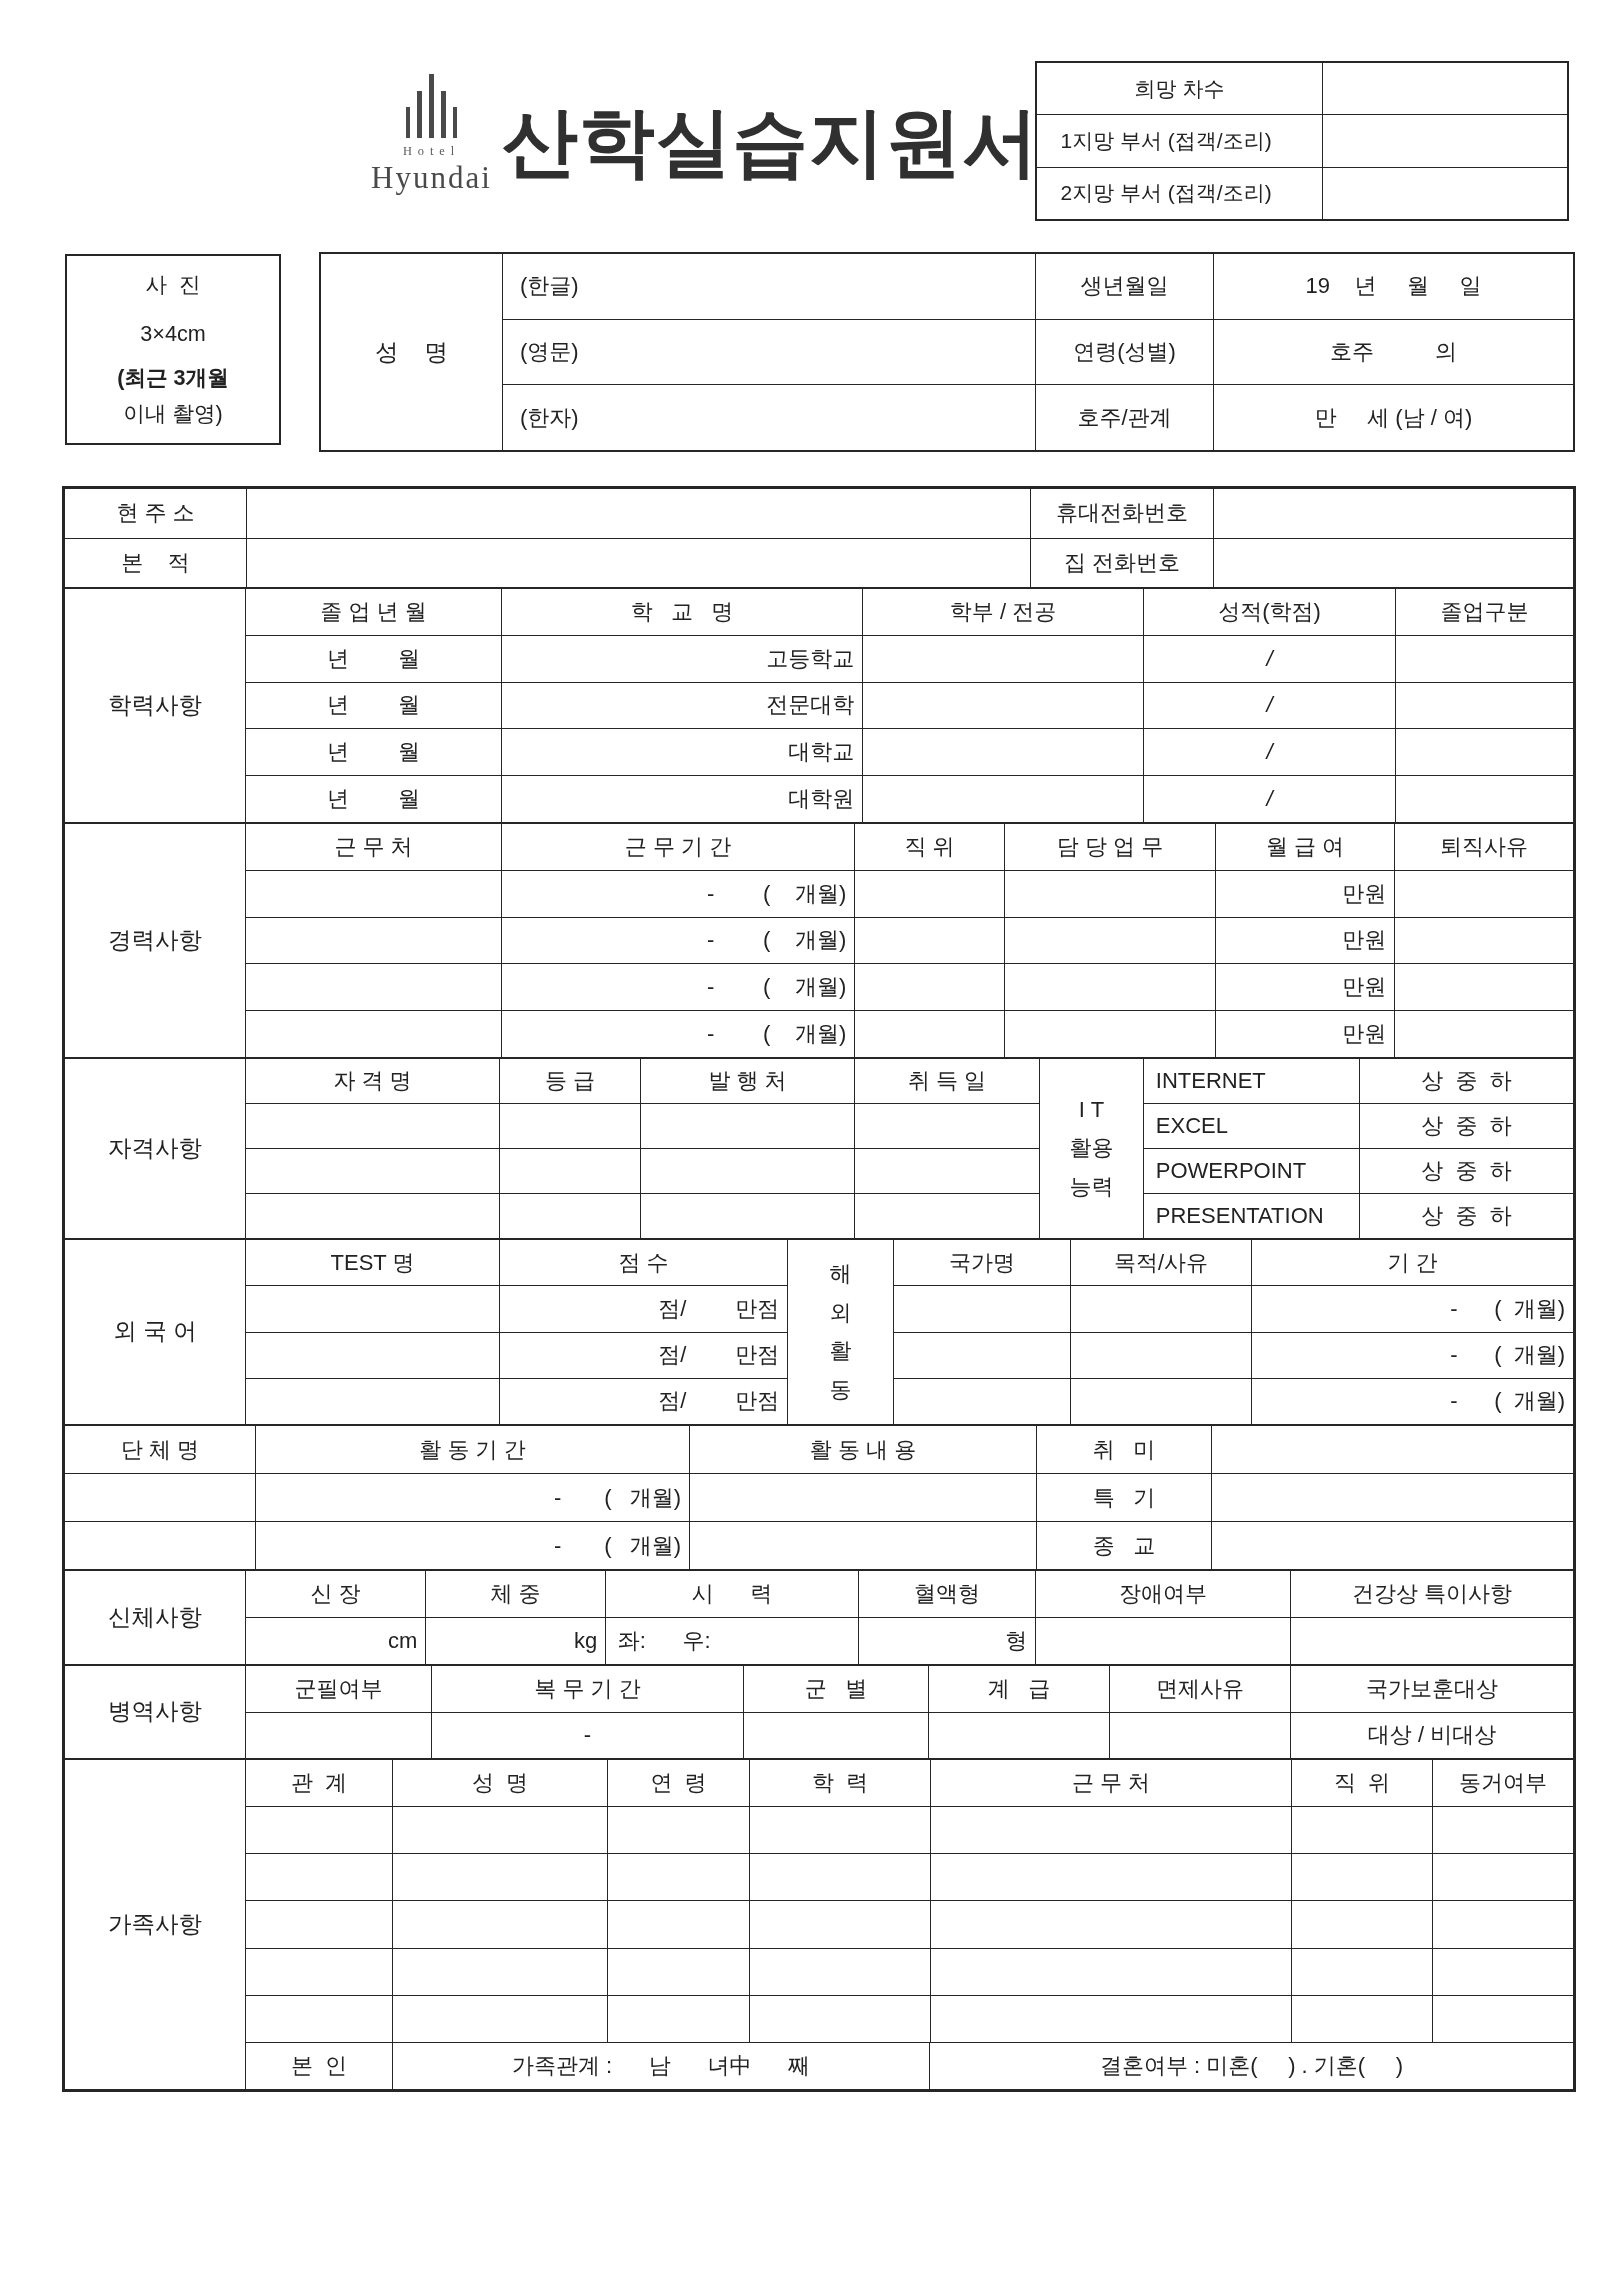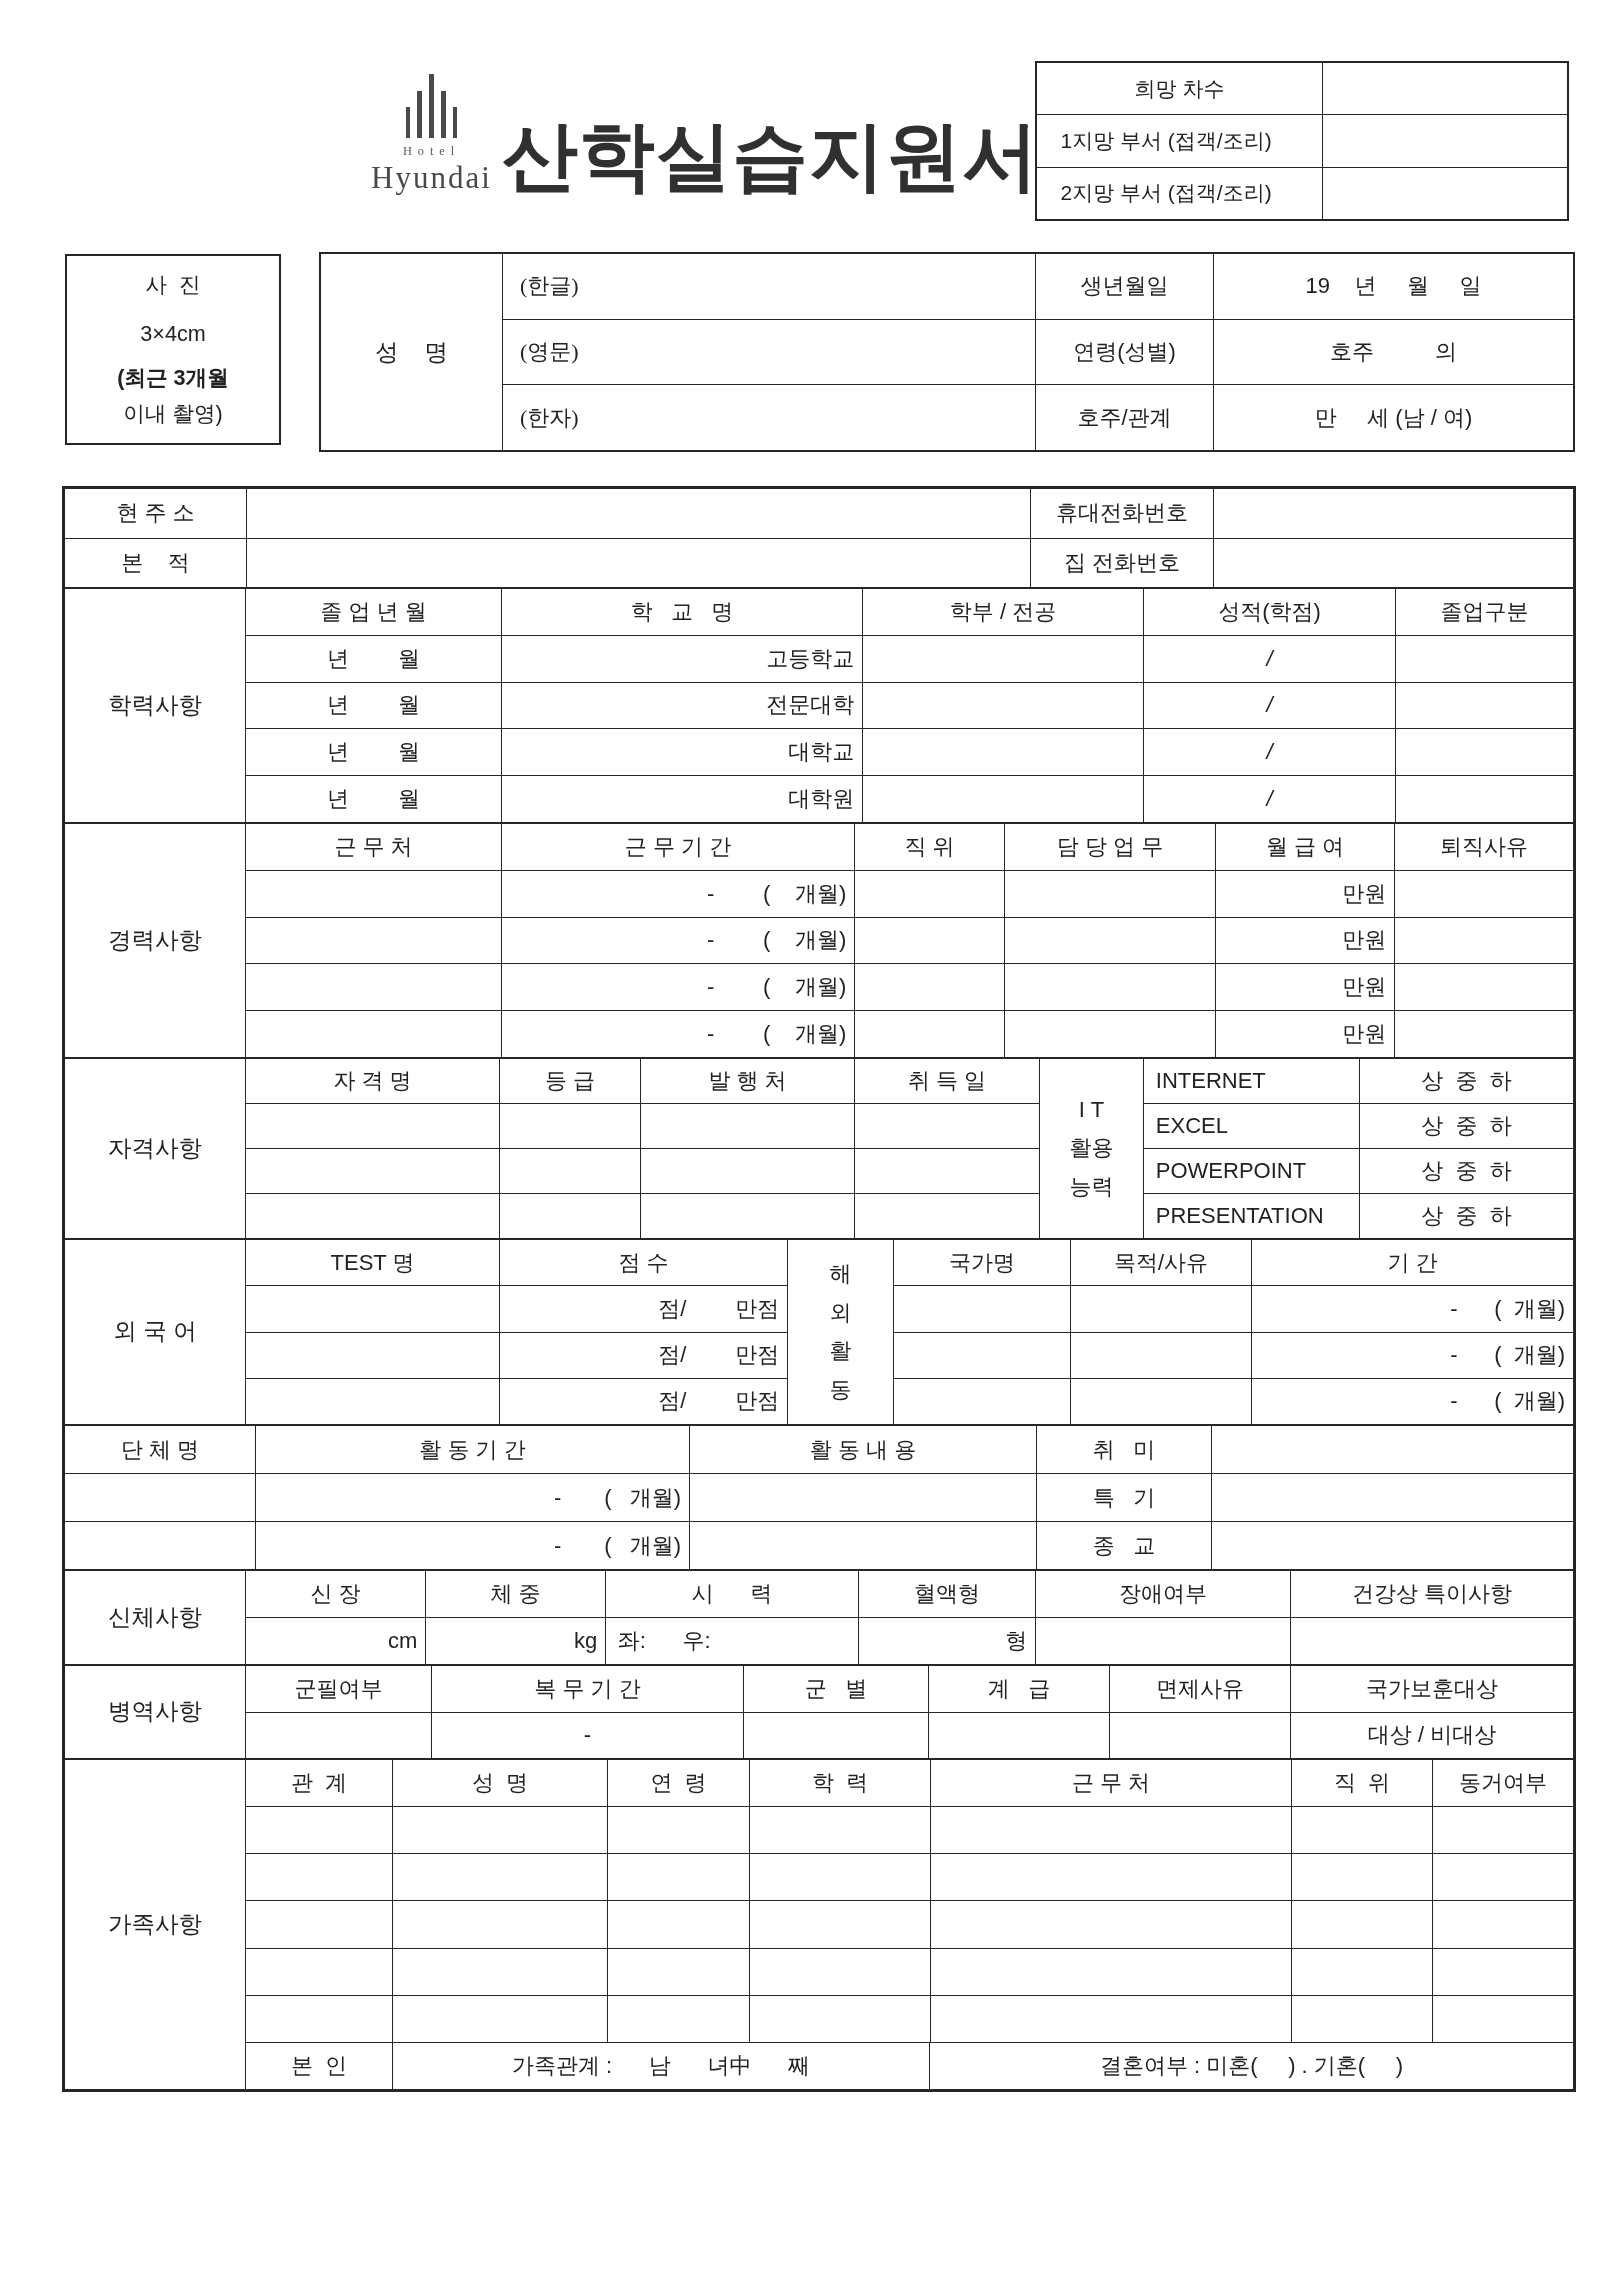--- a/index.html
+++ b/index.html
@@ -5,21 +5,21 @@
   html,body{margin:0;padding:0;background:#e8e8e8;}
   .page{position:relative;width:1623px;height:2295px;background:#ffffff;margin:0 auto;
         font-family:"Liberation Sans","DejaVu Sans",sans-serif;color:#222;overflow:hidden;}
   
   .logo{position:absolute;left:361px;top:73px;width:141px;text-align:center;}
   .bars{display:flex;align-items:flex-end;justify-content:center;gap:7.2px;height:65px;}
   .bars i{display:block;width:4.6px;background:#4a4a4a;}
   .b1{height:31px}.b2{height:47px}.b3{height:64px}.b4{height:47px}.b5{height:31px}
   .logo-hotel{font-family:"Liberation Serif","DejaVu Serif",serif;font-size:12.4px;letter-spacing:5.9px;color:#5a5a5a;margin-top:5.9px;}
   .logo-brand{font-family:"Liberation Serif","DejaVu Serif",serif;font-size:31px;letter-spacing:2px;color:#4a4a4a;margin-top:0.7px;}
-  .title{position:absolute;left:502px;top:106px;margin:0;font-size:76px;font-weight:bold;
+  .title{position:absolute;left:502px;top:92px;margin:0;font-size:76px;font-weight:bold;
          letter-spacing:0.7px;color:#303030;white-space:pre;}
   .wish{position:absolute;left:1035px;top:61px;width:534px;height:160px;border:2.6px solid #262626;
         display:flex;flex-direction:column;box-sizing:border-box;}
   .wrow{flex:1;display:flex;}
   .wrow + .wrow{border-top:1.3px solid #262626;}
   .wlabel{width:286px;box-sizing:border-box;border-right:1.3px solid #262626;display:flex;align-items:center;font-size:21px;white-space:pre;}
   .wlabel.center{justify-content:center;}
   .wlabel.left{padding-left:23.5px;}
   .wval{flex:1;}
   
@@ -29,21 +29,21 @@
   .photo .p2{margin-top:22px;}
   .photo .p3{margin-top:16px;font-weight:bold;}
   .photo .p4{margin-top:6.5px;}
   .name-table{position:absolute;left:319px;top:252px;width:1256px;height:200px;border:2.6px solid #262626;
               box-sizing:border-box;display:flex;font-size:22px;}
   .ncol{display:flex;flex-direction:column;box-sizing:border-box;}
   .ncell{flex:1;display:flex;align-items:center;justify-content:center;white-space:pre;box-sizing:border-box;}
   .ncell + .ncell{border-top:1.3px solid #262626;}
   .nlabel{width:181px;border-right:1.3px solid #262626;display:flex;align-items:center;justify-content:center;font-size:23.5px;white-space:pre;}
   .nmid{width:532px;}
-  .nmid .ncell{justify-content:flex-start;padding-left:17px;font-family:Liberation Serif, serif;}
+  .nmid .ncell{justify-content:flex-start;padding-left:17px;}
   .nr1{width:178px;border-left:1.3px solid #262626;}
   .nr2{flex:1;border-left:1.3px solid #262626;}
   
   .main{position:absolute;left:62px;top:486px;width:1514px;border:3.3px solid #262626;box-sizing:border-box;
         display:flex;flex-direction:column;font-size:22px;}
   .sec{display:flex;box-sizing:border-box;}
   .sec + .sec{border-top:2.6px solid #262626;}
   .sec.col{flex-direction:column;}
   .seclabel{flex:0 0 181px;box-sizing:border-box;border-right:1.3px solid #262626;display:flex;flex-direction:column;
             align-items:center;justify-content:center;font-size:23.5px;white-space:pre;line-height:1.6;}

